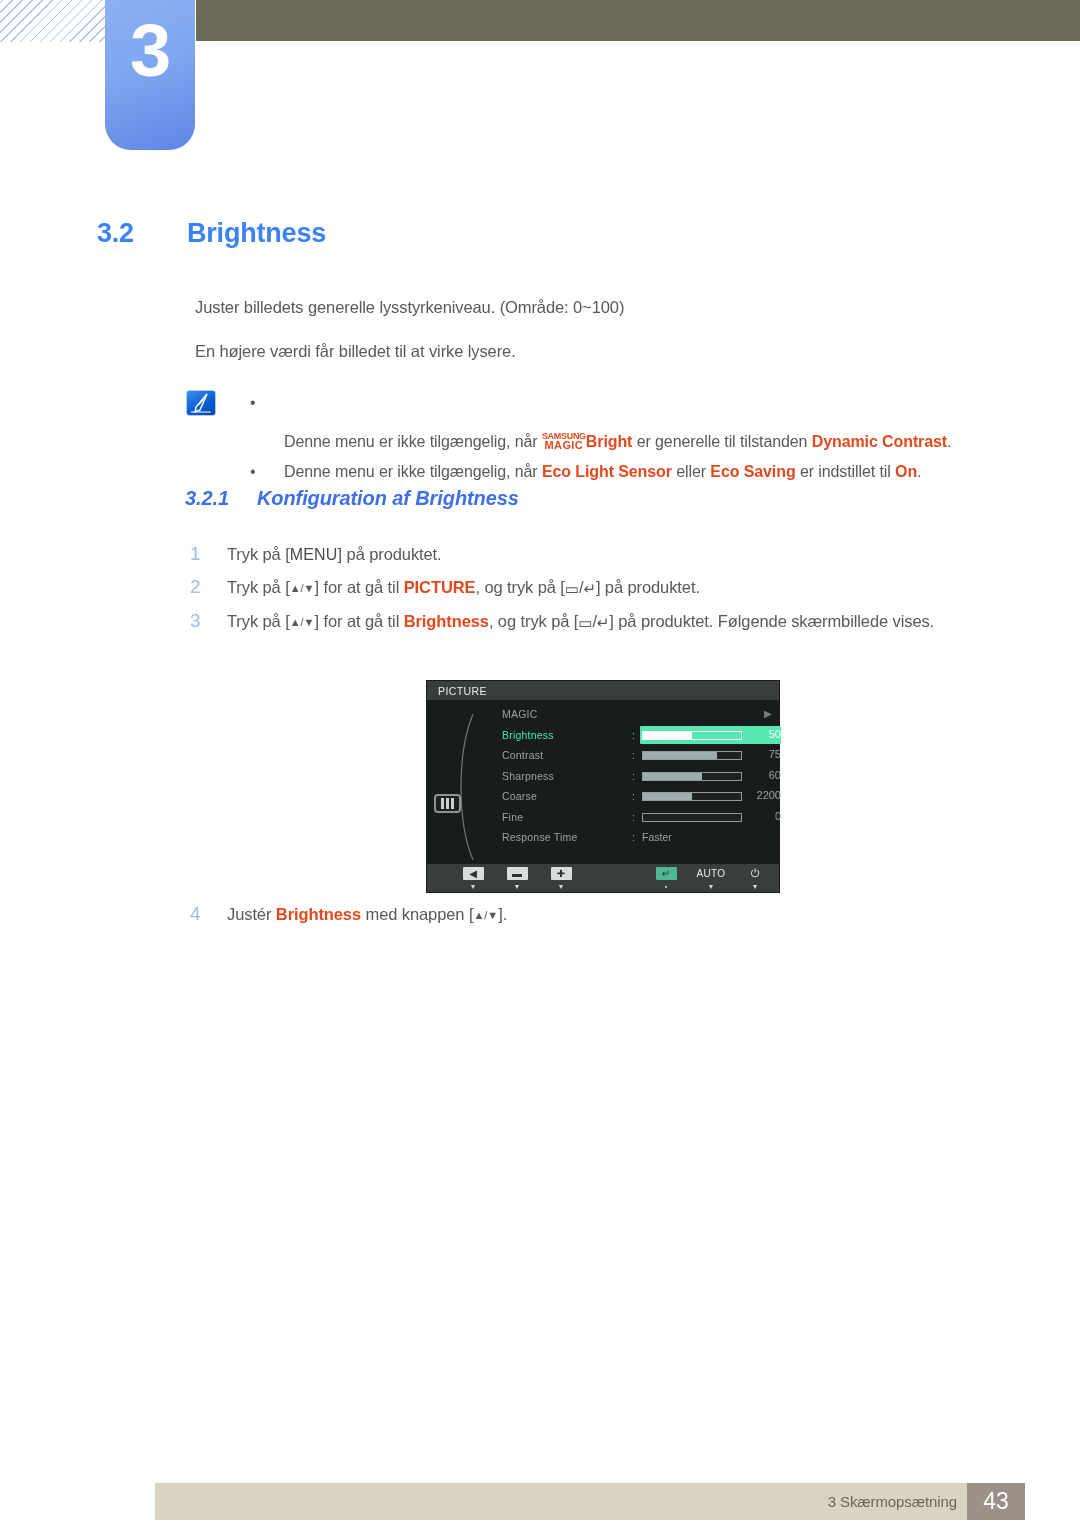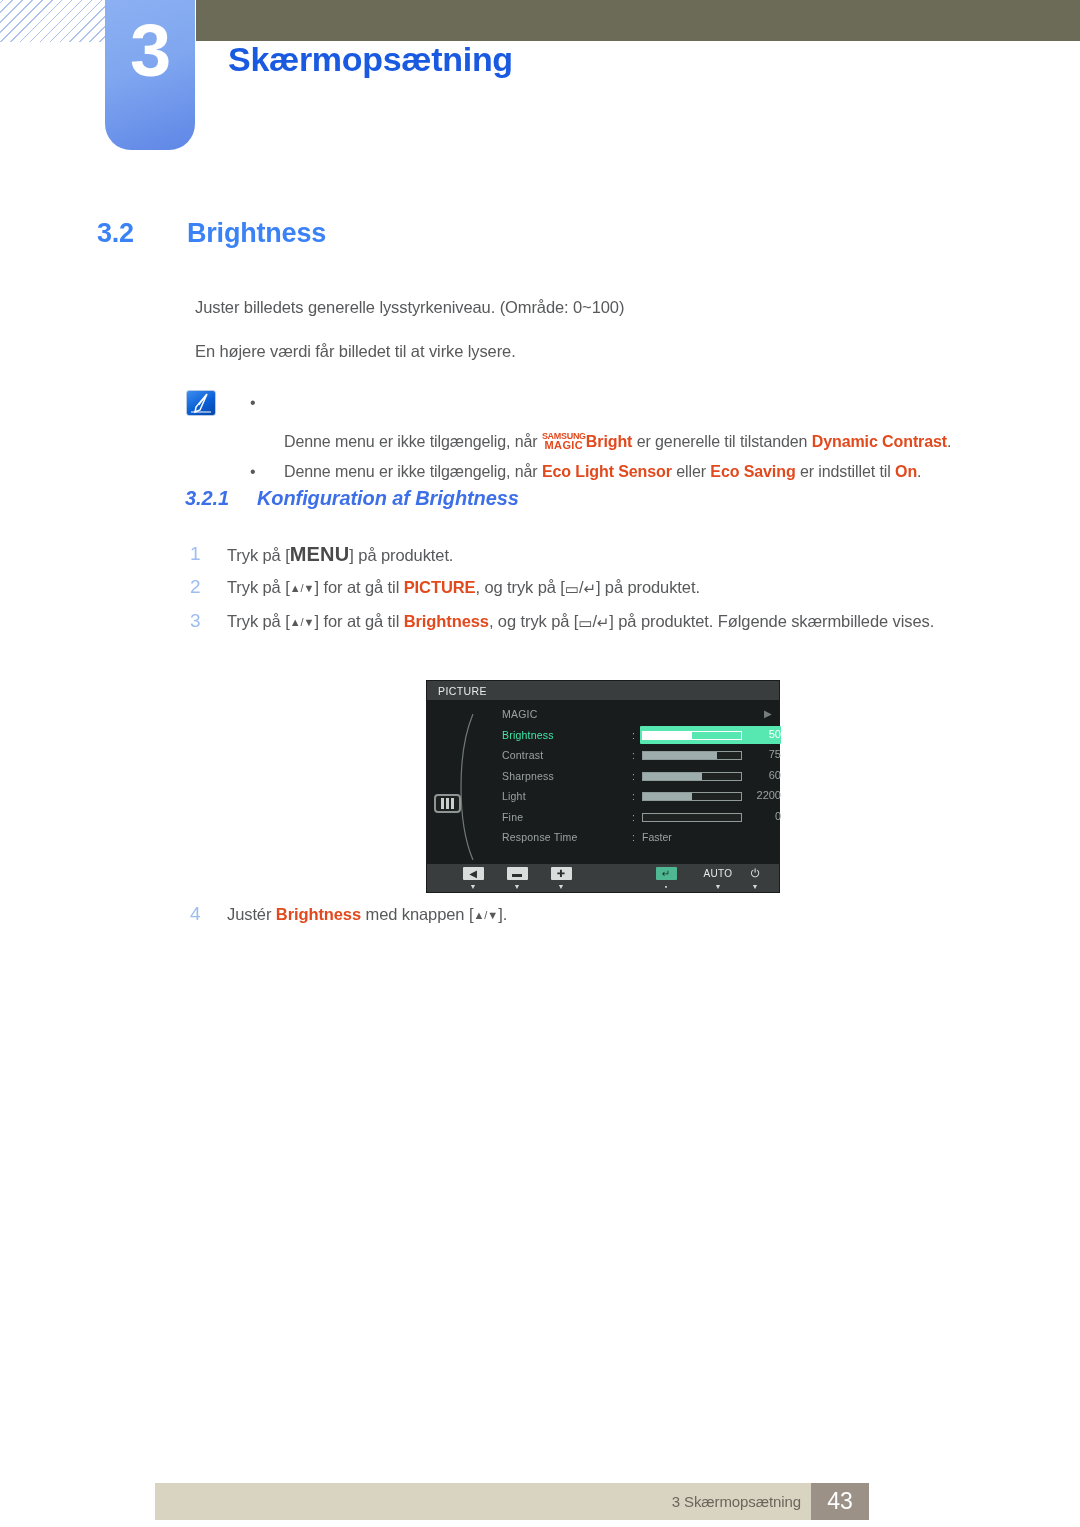--- a/index.html
+++ b/index.html
@@ -168,21 +168,21 @@
     margin-bottom: 0px;
   }
   .step .snum {
     position: absolute;
     left: 4px; top: 0;
     font-size: 19px;
     color: #9dbdf0;
     line-height: 32px;
     font-weight: normal;
   }
-  .kbd-menu { font-weight: bold; color: #4a4a4a; font-size: 20px; letter-spacing: 0.2px;}
+  .kbd-menu { font-weight: normal; color: #4a4a4a; font-size: 16px; letter-spacing: 0.2px;}
   .tri { font-size: 11px; vertical-align: 1px; letter-spacing: 0; }
   .btn-glyph { font-size: 15px; vertical-align: -1px; }
 
   
   #osd {
     position: absolute;
     left: 427px; top: 681px;
     width: 352px;
     height: 211px;
     background: #191c1c;
@@ -346,21 +346,21 @@
     margin-top: 3px;
     font-size: 7px;
     color: #d6dbda;
     line-height: 7px;
   }
 
   
   #footer {
     position: absolute;
     left: 155px; top: 1483px;
-    width: 714px;
+    width: 870px;
     height: 37px;
     background: #d9d4c1;
   }
   #footer .ftxt {
     position: absolute;
     right: 68px; top: 10px;
     font-size: 15px;
     color: #6d655c;
     letter-spacing: -0.1px;
   }
@@ -377,21 +377,20 @@
 </style>
 </head>
 <body>
 
 <div id="chapter-header">
   <div class="hatch"></div>
   <div class="olive-bar"></div>
   <div class="chapter-num-block">
     <div class="num">3</div>
   </div>
-  <div class="chapter-title">Skærmopsætning</div>
 </div>
 
 <div class="sec-h2">
   <span class="n">3.2</span><span>Brightness</span>
 </div>
 
 <div class="para" id="para-1">Juster billedets generelle lysstyrkeniveau. (Område: 0~100)</div>
 <div class="para" id="para-2">En højere værdi får billedet til at virke lysere.</div>
 
 <div id="note-block">
@@ -470,21 +469,21 @@
       <div class="osd-row">
         <span class="label">Sharpness</span>
         <span class="colon">:</span>
         <span class="bar">
             <span class="fill" style="width:60%"></span>
           </span>
         <span class="val">60</span>
       </div>
 
       <div class="osd-row">
-        <span class="label">Light</span>
+        <span class="label">Coarse</span>
         <span class="colon">:</span>
         <span class="bar">
             <span class="fill" style="width:50%"></span>
           </span>
         <span class="val">2200</span>
       </div>
 
       <div class="osd-row">
         <span class="label">Fine</span>
         <span class="colon">:</span>
@@ -512,21 +511,21 @@
       <span class="caret">▼</span>
     </div>
     <div class="tb-item" style="left:117px">
       <span class="glyph"><span class="box">✚</span></span>
       <span class="caret">▼</span>
     </div>
     <div class="tb-item" style="left:222px">
       <span class="glyph"><span class="box green">↵</span></span>
       <span class="caret">▪</span>
     </div>
-    <div class="tb-item" style="left:274px">
+    <div class="tb-item" style="left:267px">
       <span class="auto">AUTO</span>
       <span class="caret">▼</span>
     </div>
     <div class="tb-item" style="left:311px">
       <span class="glyph">⏻</span>
       <span class="caret">▼</span>
     </div>
   </div>
 </div>
 

